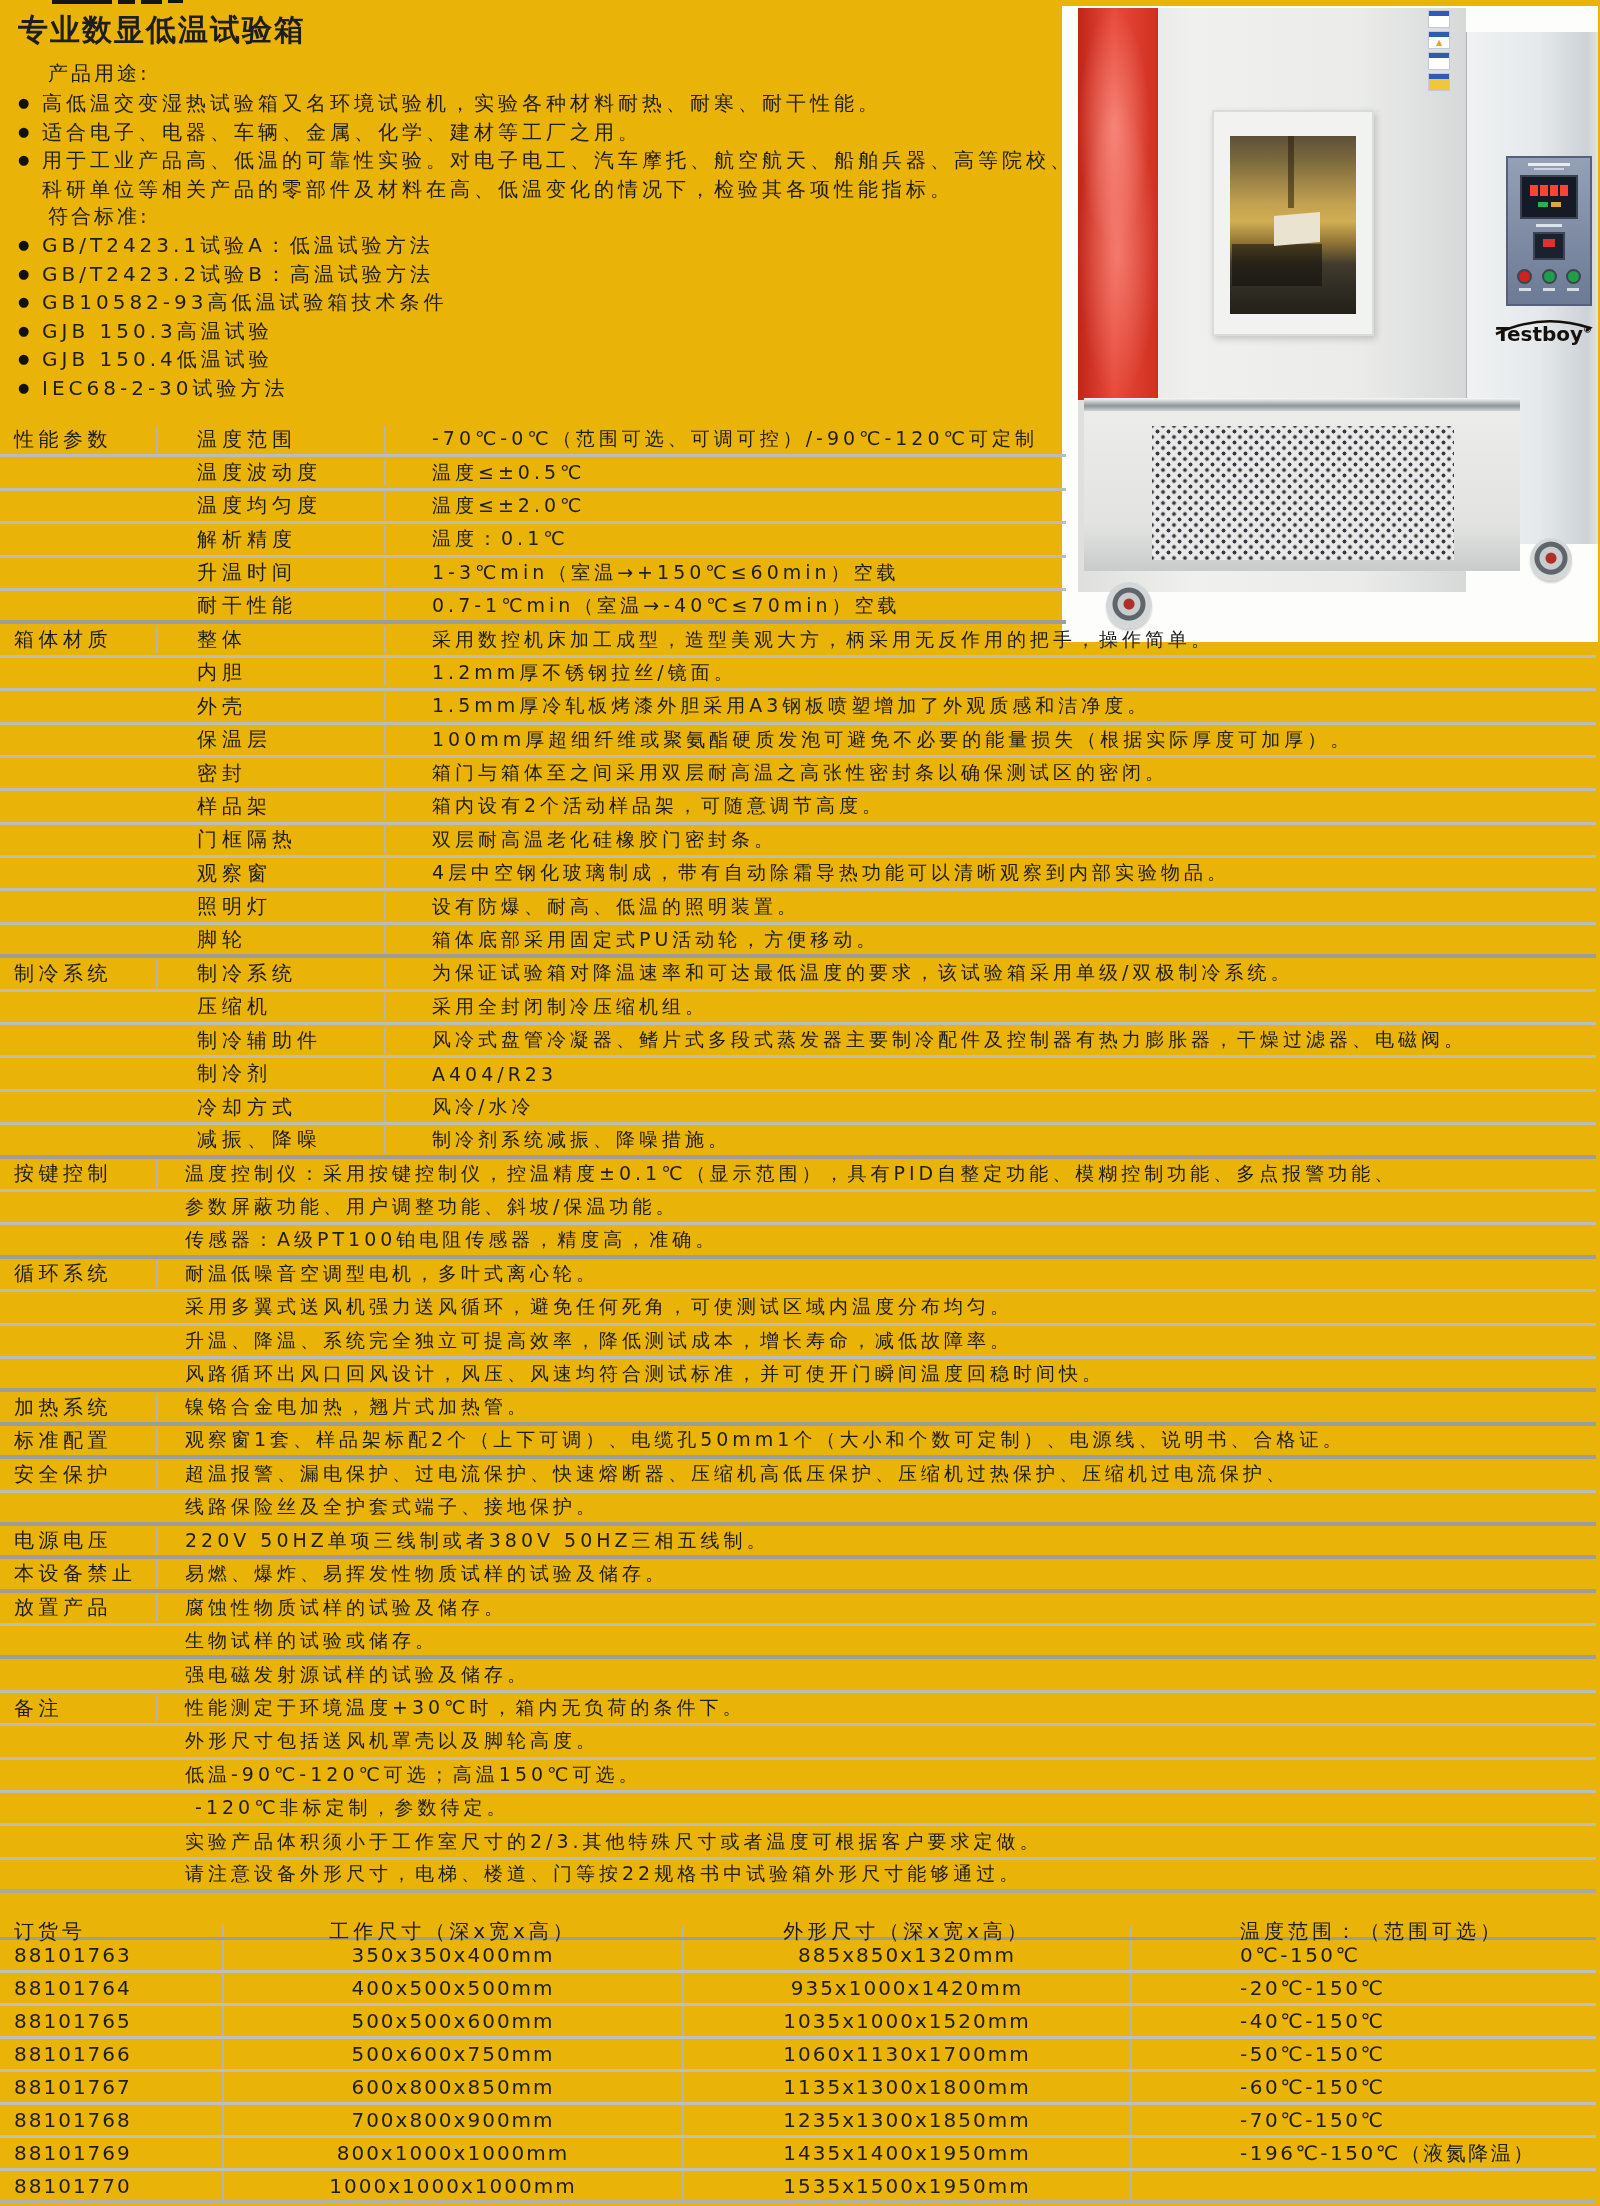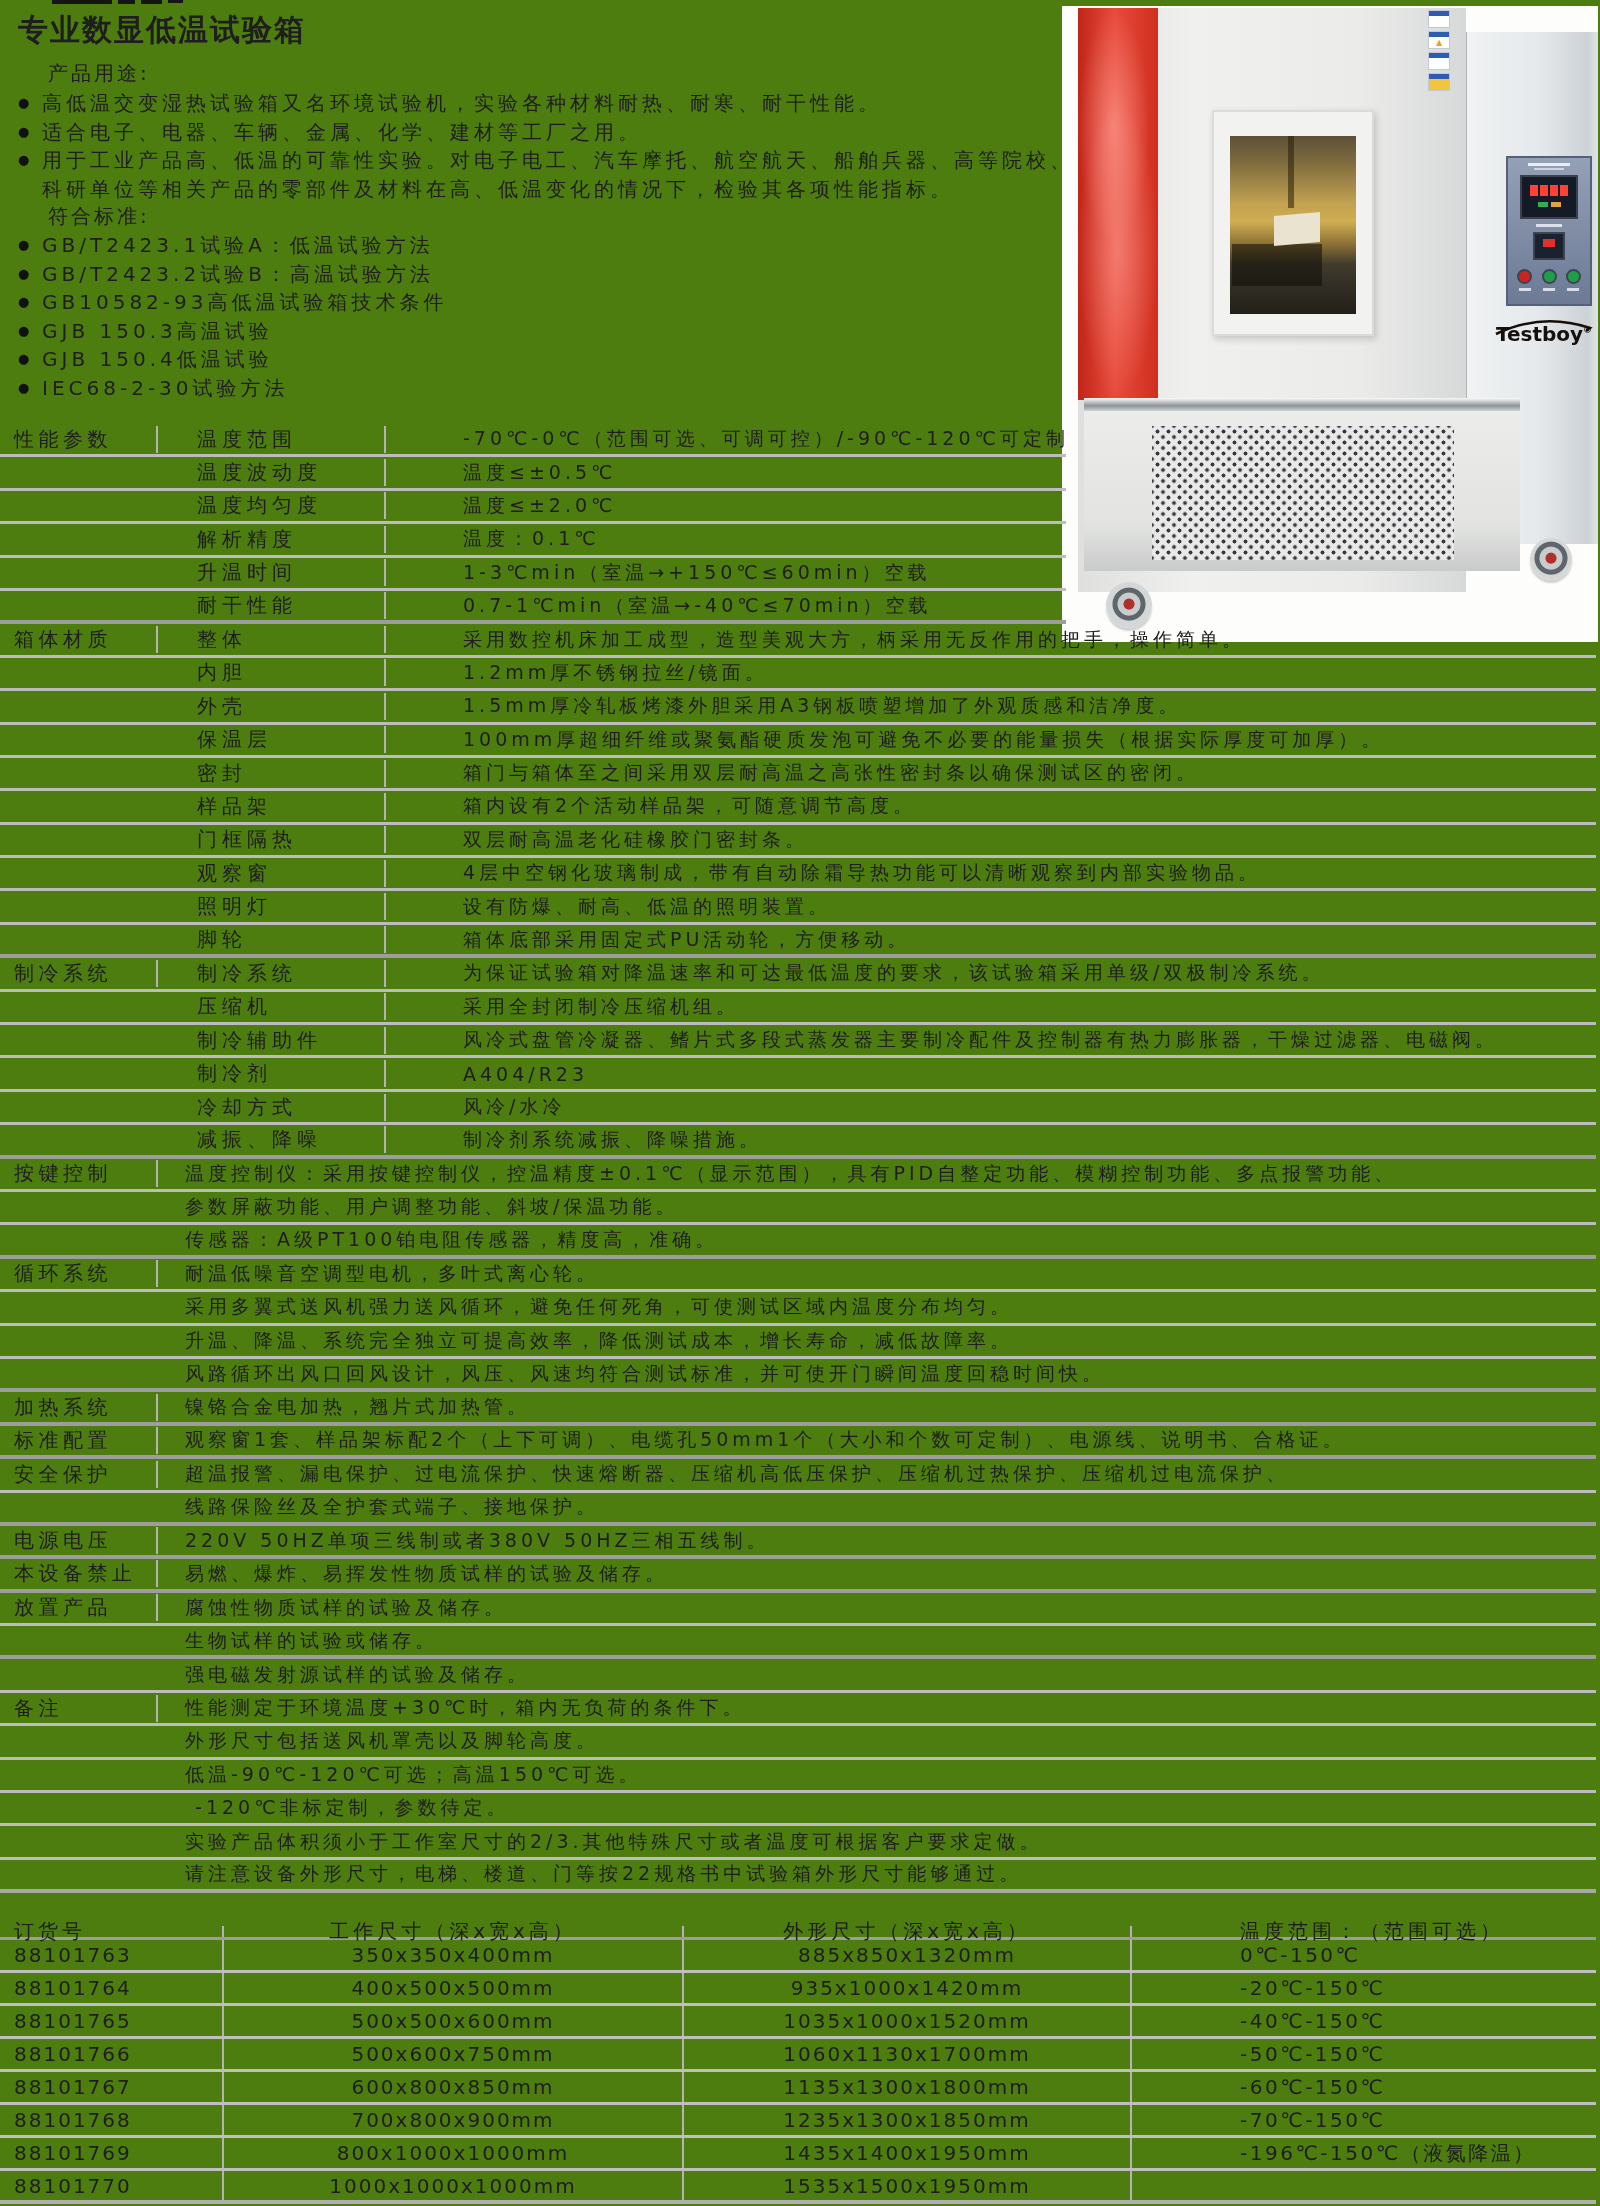--- a/index.html
+++ b/index.html
@@ -1,16 +1,16 @@
 <!DOCTYPE html>
 <html><head>
 <meta charset="utf-8">
 <style>
   html,body{margin:0;padding:0;background:#fff;}
-  .page{position:relative;width:1600px;height:2206px;background:#4d7c0f;overflow:hidden;
+  .page{position:relative;width:1600px;height:2206px;background:#eab308;overflow:hidden;
         font-family:"DejaVu Sans",sans-serif;color:#1e1e1e;}
 
   
   .frag{position:absolute;top:0;height:4px;background:#151515;}
 
   .title{position:absolute;left:18px;top:10px;font-size:30px;font-weight:bold;letter-spacing:2px;}
 
   .intro-h{position:absolute;left:18px;font-size:20px;letter-spacing:3px;margin-left:30px;}
   .blist{position:absolute;left:18px;}
   .bullet-li{display:flex;line-height:28.5px;}
@@ -21,21 +21,21 @@
   .spec{position:absolute;left:0;top:424px;width:1600px;}
   .row{display:flex;align-items:center;height:33.4px;box-sizing:border-box;
        border-bottom:3px solid #bcbcbc;width:1596px;}
   .row.short{width:1066px;}
   .row.sec-end{border-bottom:4px solid #9d9d9d;}
   .row.table-end{border-bottom:4px solid #a8a8a8;}
   .c0{width:158px;flex:none;border-right:2px solid #b4b4b4;box-sizing:border-box;
       display:flex;align-items:center;padding-left:14px;font-size:20px;letter-spacing:4.5px;}
   .c1{width:228px;flex:none;border-right:2px solid #b4b4b4;box-sizing:border-box;
       display:flex;align-items:center;padding-left:39px;font-size:20px;letter-spacing:5px;}
-  .c2{flex:1;display:flex;align-items:center;padding-left:77px;font-size:19px;
+  .c2{flex:1;display:flex;align-items:center;padding-left:46px;font-size:19px;
       letter-spacing:4px;white-space:pre;}
   .c2.full{padding-left:27px;}
 
   
   .order{position:absolute;left:0;top:1902px;width:1600px;}
   .orow{display:flex;align-items:stretch;height:33px;box-sizing:border-box;
         border-bottom:3px solid #bfbfbf;width:1596px;}
   .orow.ohead{height:38px;border-bottom:3px solid #9d9d9d;}
   .orow.olast{border-bottom:4px solid #b0b0b0;}
   .oc{display:flex;align-items:center;box-sizing:border-box;font-size:20px;letter-spacing:2px;white-space:pre;}

